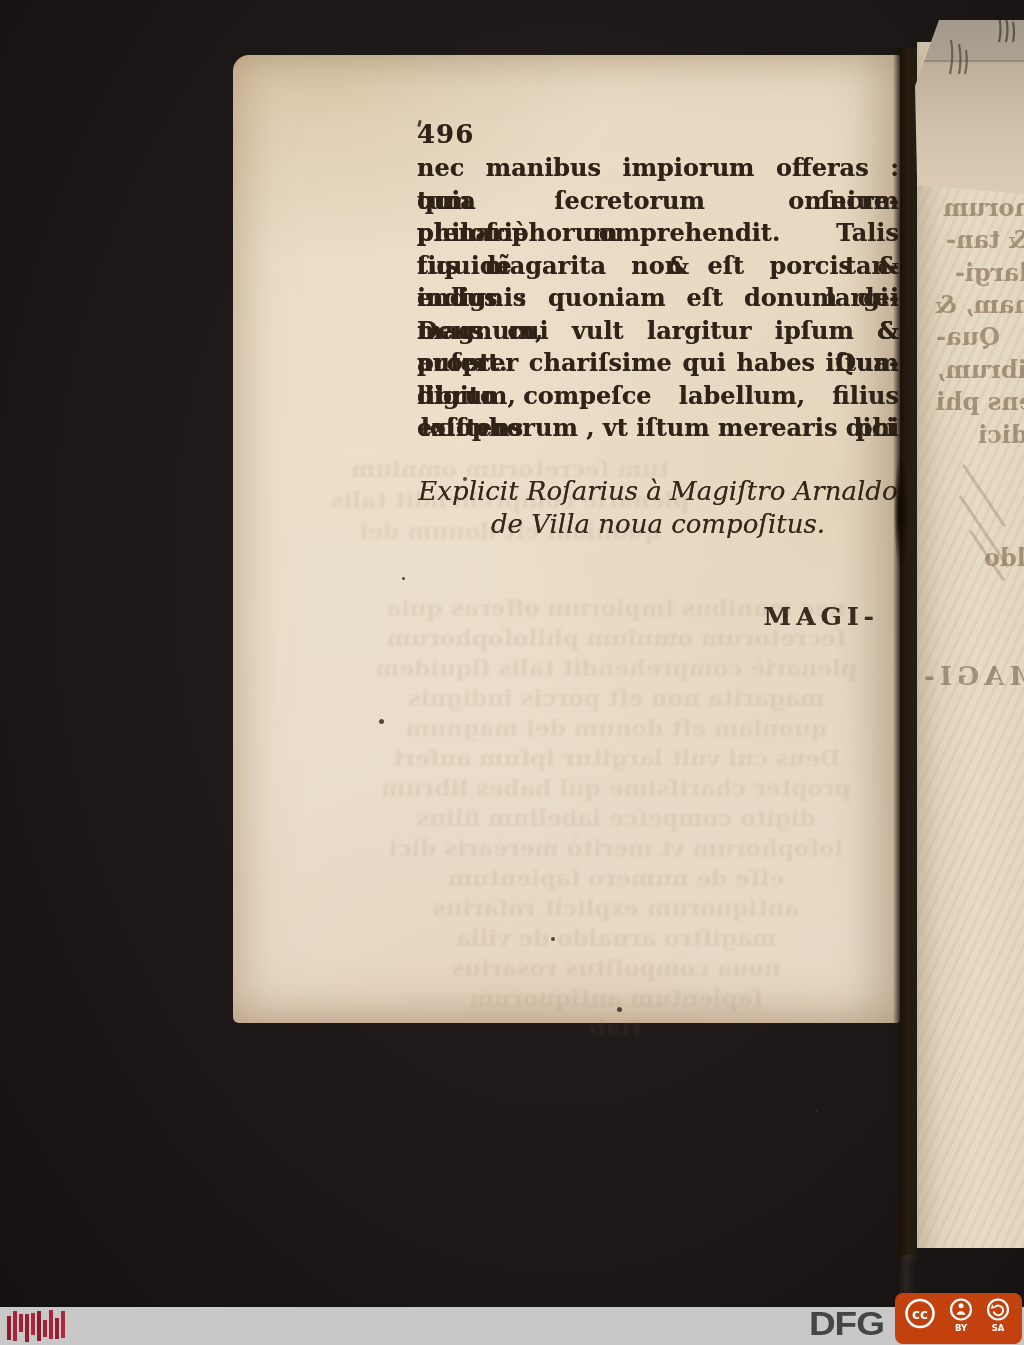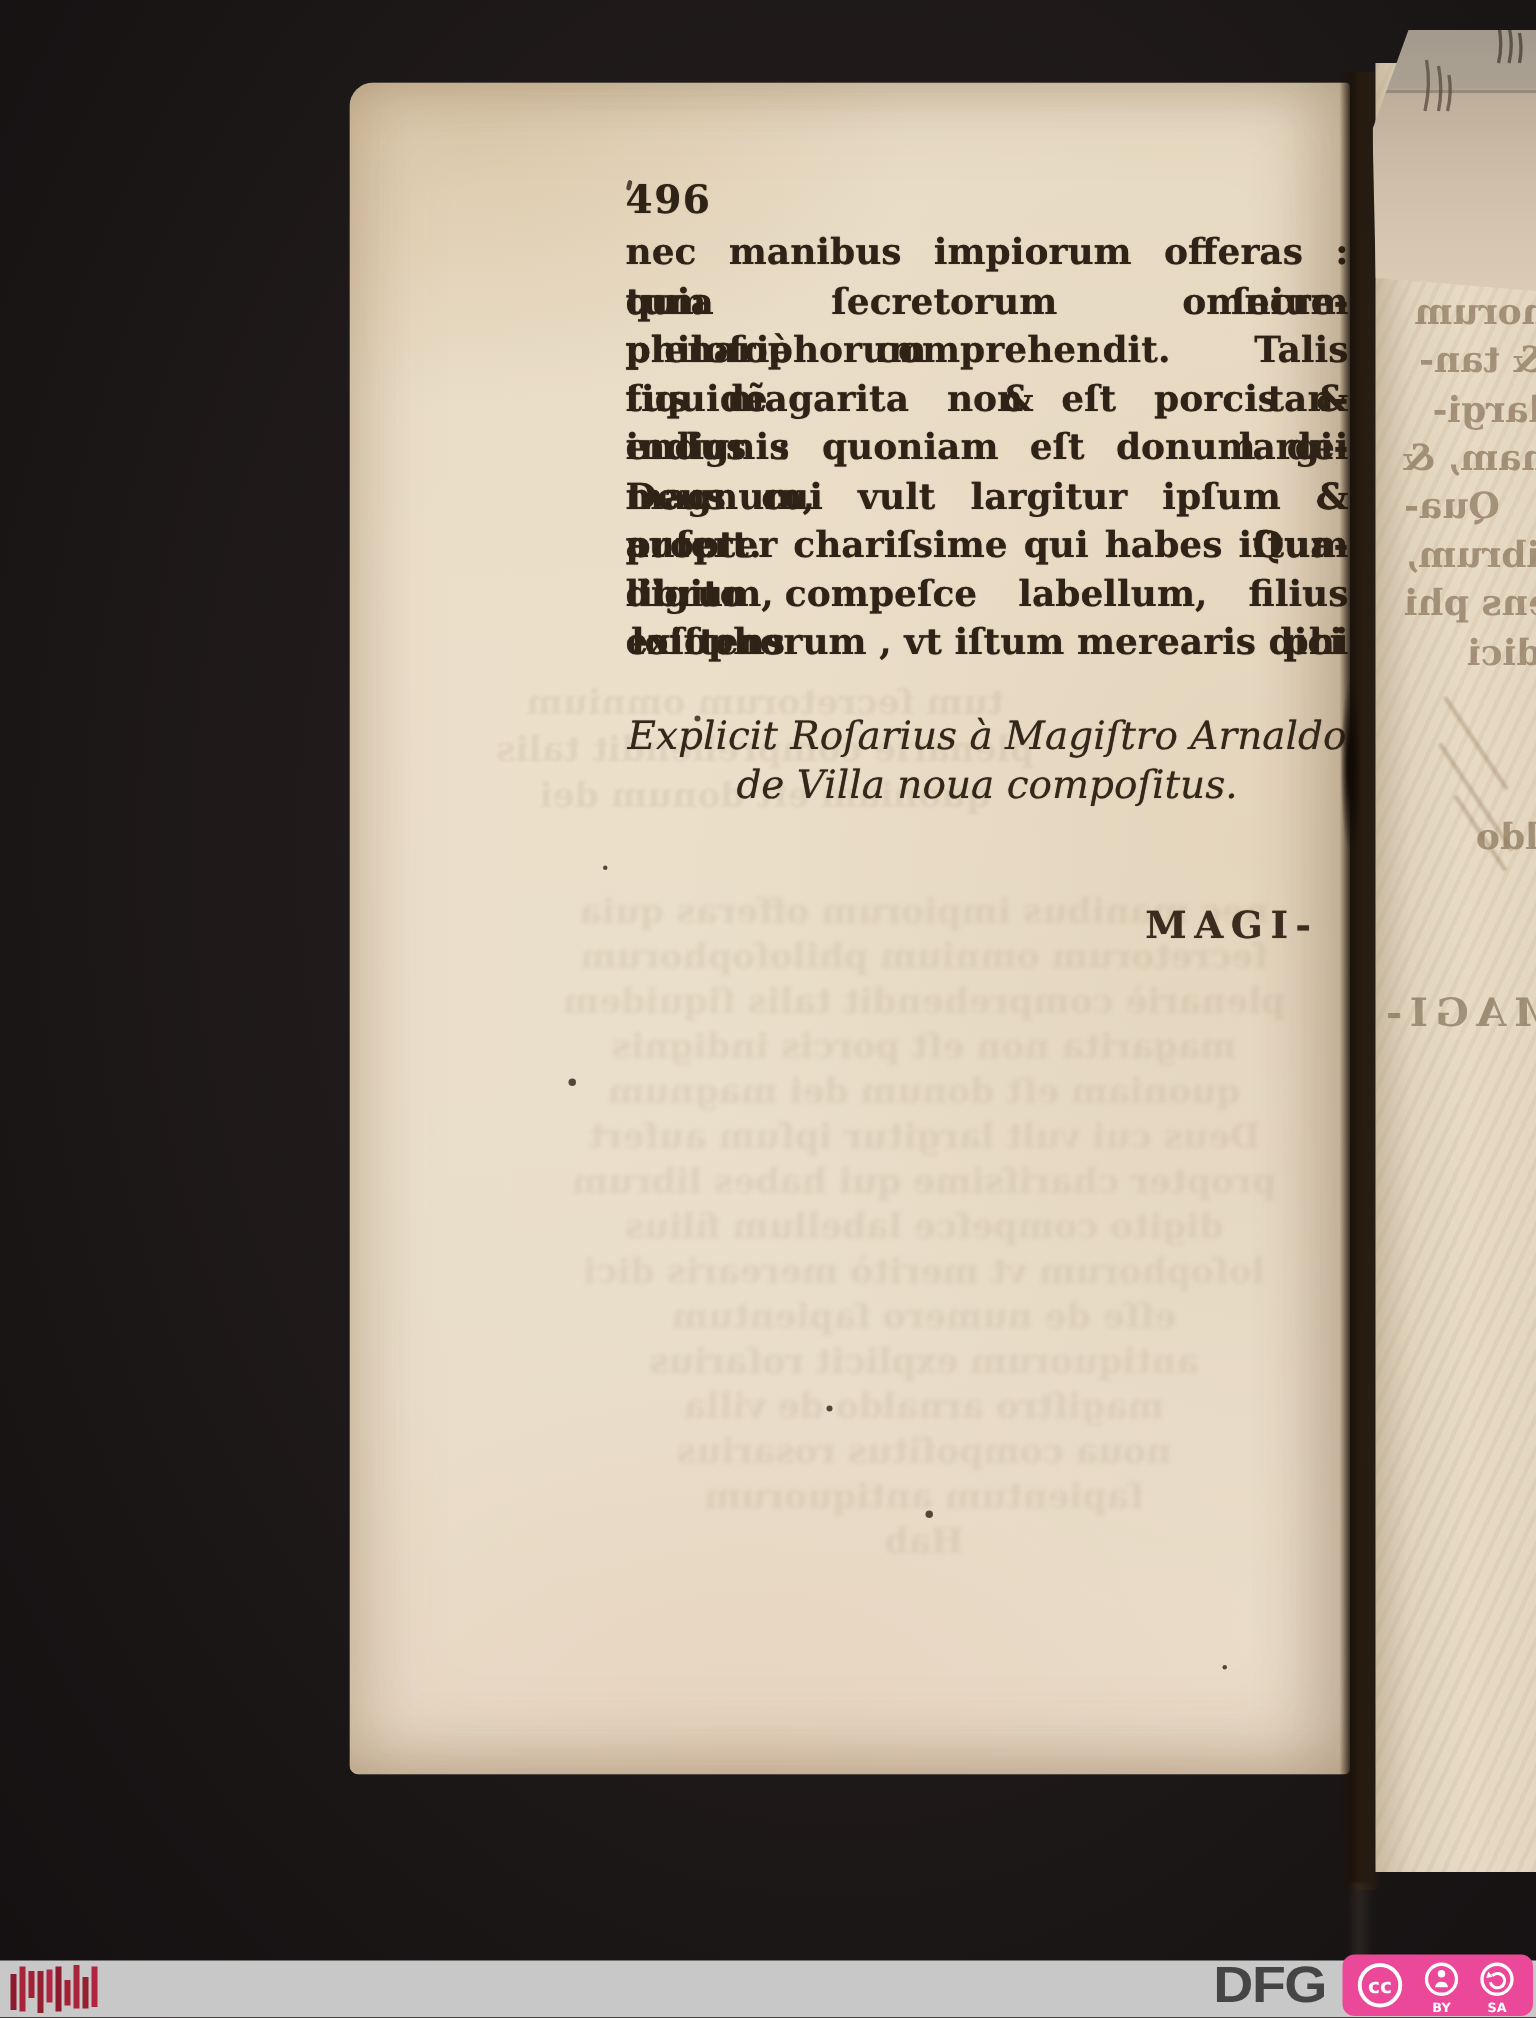--- a/index.html
+++ b/index.html
@@ -7,21 +7,21 @@
     width:1024px;height:1345px;position:relative;overflow:hidden;
     background:#181414;
     font-family:"DejaVu Serif", serif;
   }
   .scan-bg{
     position:absolute;inset:0;
     background:radial-gradient(ellipse at 55% 42%, #2b2423 0%, #201b1a 45%, #141011 100%);
   }
   
   .page-main{
-    position:absolute;left:233px;top:55px;width:667px;height:1128px;
+    position:absolute;left:233px;top:55px;width:667px;height:968px;
     background:
       radial-gradient(ellipse 420px 260px at 12% 3%, rgba(196,164,120,.30), rgba(196,164,120,0) 70%),
       radial-gradient(ellipse 500px 700px at 90% 45%, rgba(205,176,140,.22), rgba(205,176,140,0) 75%),
       radial-gradient(ellipse 600px 420px at 40% 99%, rgba(222,192,168,.25), rgba(222,192,168,0) 70%),
       linear-gradient(176deg,#e7dbc4 0%, #ecdfca 30%, #eadfcb 60%, #e9dcc9 100%);
     border-radius:16px 3px 4px 6px;
     box-shadow:
       inset 0 0 70px rgba(125,95,55,.16),
       inset -26px 0 38px rgba(95,70,42,.22),
       inset 14px 0 30px rgba(150,115,70,.14),
@@ -106,22 +106,22 @@
   .hab-logo i:nth-child(7){height:17px;margin-top:6px;}
   .hab-logo i:nth-child(8){height:29px;margin-top:-3px;background:#a8243a;}
   .hab-logo i:nth-child(9){height:21px;margin-top:5px;background:#93202f;}
   .hab-logo i:nth-child(10){height:27px;margin-top:-2px;background:#b02540;}
   .dfg-logo{
     position:absolute;right:140px;bottom:2px;
     font-size:37px;font-weight:700;color:#454545;letter-spacing:-1px;
     transform:scaleY(.92);transform-origin:bottom;
   }
   .cc-badge{
-    position:absolute;right:2px;bottom:1px;width:127px;height:41px;
-    background:#ec4899;border-radius:8px;
+    position:absolute;right:2px;bottom:1px;width:127px;height:51px;
+    background:#c2410c;border-radius:8px;
   }
   
   .squiggle{position:absolute;}
 </style>
 </head>
 <body>
 
 <div class="scan-bg"></div>
 
 <div class="page-main">

